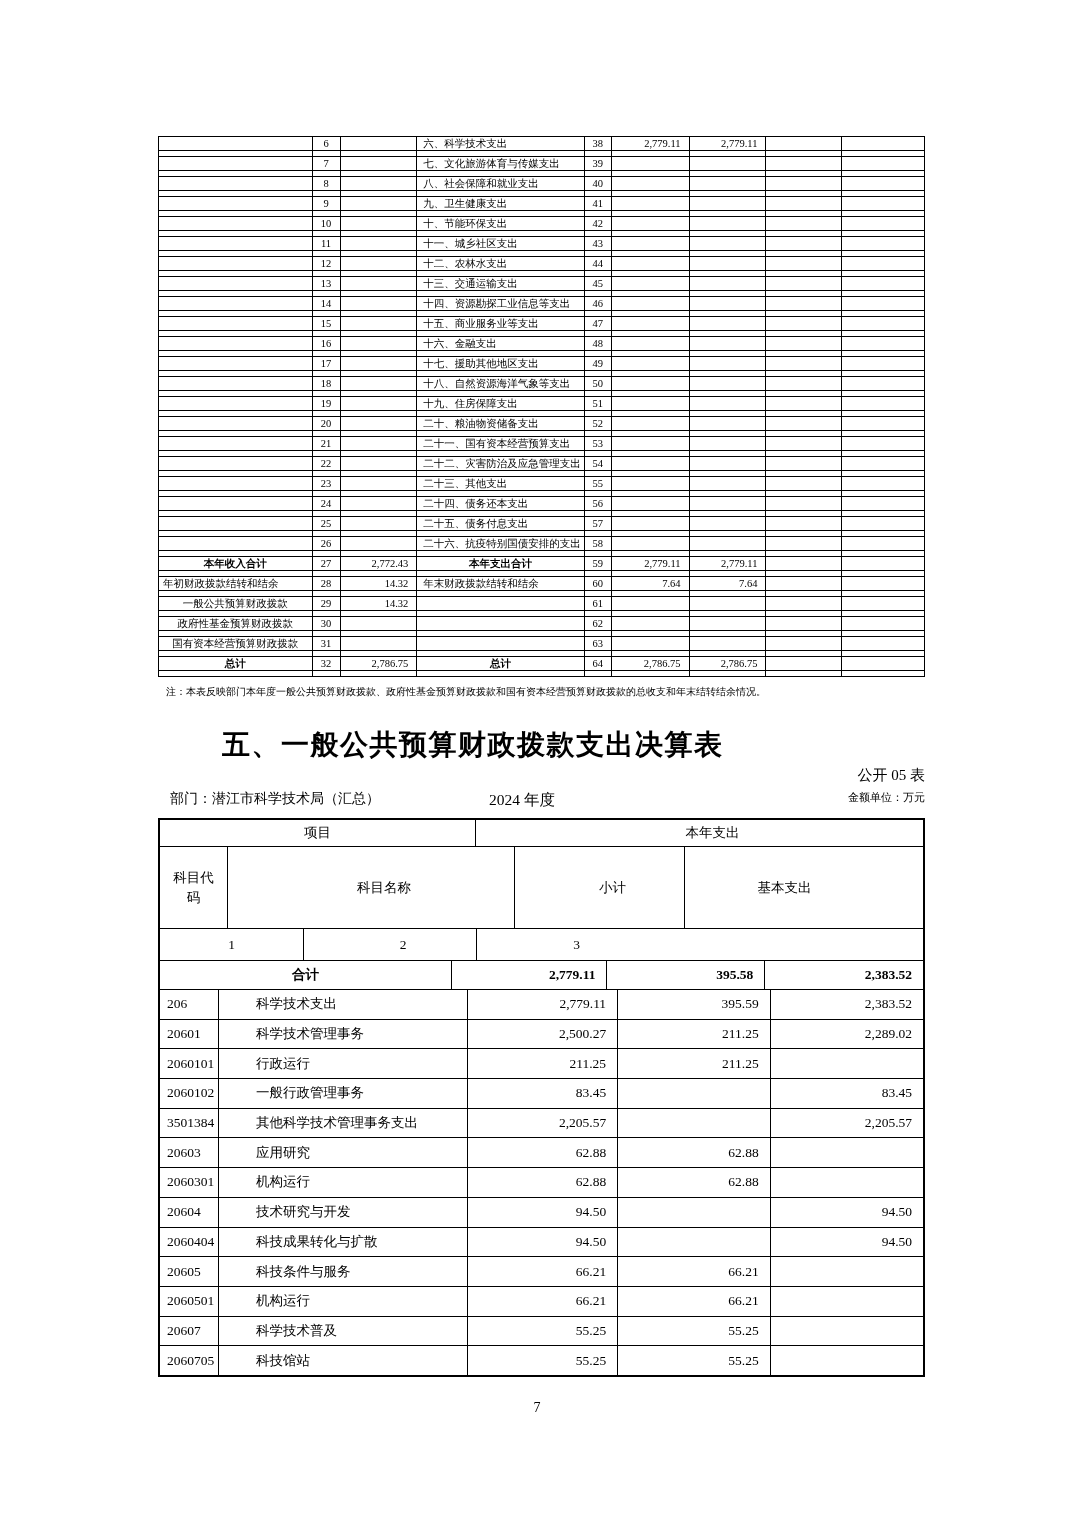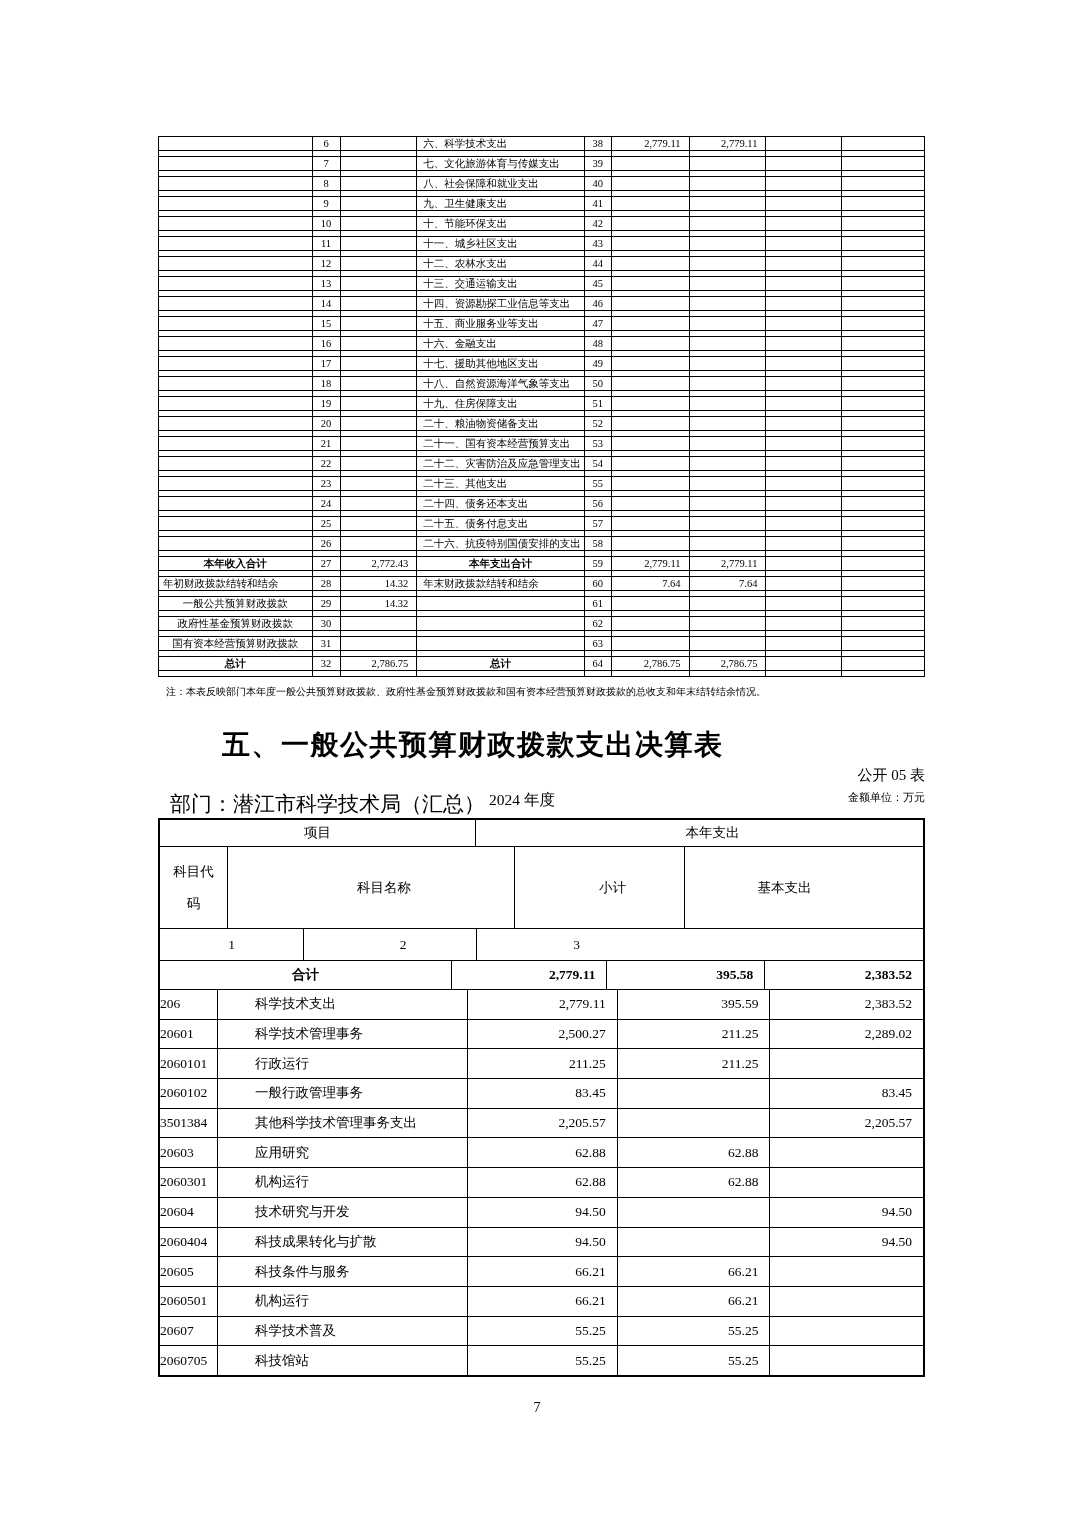--- a/index.html
+++ b/index.html
@@ -38,21 +38,21 @@
     font-size:10px; line-height:1.2;
   }
 
   
   .title {
     position:absolute; left:222px; top:726px;
     font-family:"Liberation Sans","DejaVu Sans",sans-serif;
     font-weight:700; font-size:28px; letter-spacing:1.5px; white-space:nowrap;
   }
   .table-code { position:absolute; right:149px; top:766px; font-size:15px; }
-  .meta-dept { position:absolute; left:170px; top:790px; font-size:21px; }
+  .meta-dept { position:absolute; left:170px; top:790px; font-size:14px; }
   .meta-year { position:absolute; left:489px; top:790px; font-size:15.5px; }
   .meta-unit { position:absolute; right:149px; top:790px; font-size:11px; }
 
   
   .t2 {
     position:absolute; left:158px; top:818px; width:767px;
     border:2px solid #000; font-size:13.5px;
   }
   .t2-row { display:flex; border-top:1.5px solid #000;gap:26px; }
   .t2-row:first-child { border-top:none; }
@@ -65,22 +65,22 @@
   .t2 .total { height:28px; font-weight:bold; }
   .t2 .drow { height:28.7px; }
   .t2 .cw-merged { width:329px; }
   .t2 .cw-span   { width:438px; }
   .t2 .cw-code { width:68px; }
   .t2 .cw-name { width:261px; }
   .t2 .cw-sub  { width:144px; }
   .t2 .cw-bas  { width:147px; }
   .t2 .cw-prj  { width:147px; }
   .t2 .hc { justify-content:center; text-align:center; }
-  .t2 .wrap { width:46px; margin:0 auto; word-break:break-all; line-height:32px; text-align:center; }
-  .t2 .cl { }
+  .t2 .wrap { width:46px; margin:0 auto; word-break:break-all; line-height:20px; text-align:center; }
+  .t2 .cl { padding-left:7px; }
   .t2 .nm { padding-left:11px; }
   .t2 .num { justify-content:flex-end; padding-right:11px; }
 
   .pageno { position:absolute; left:0; right:0; top:1400px; text-align:center; font-size:14px; }
 </style>
 </head>
 <body>
 
 <div class="page">
 

